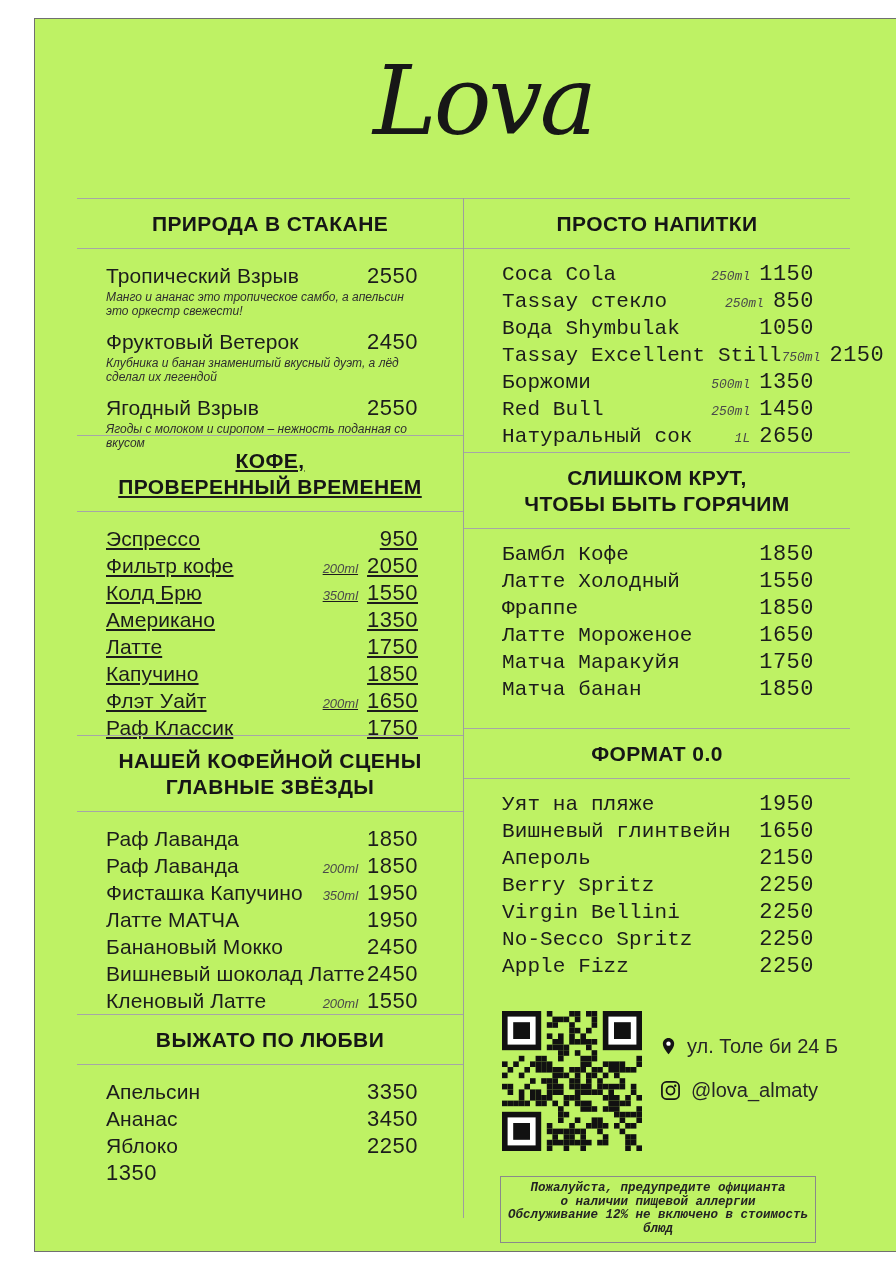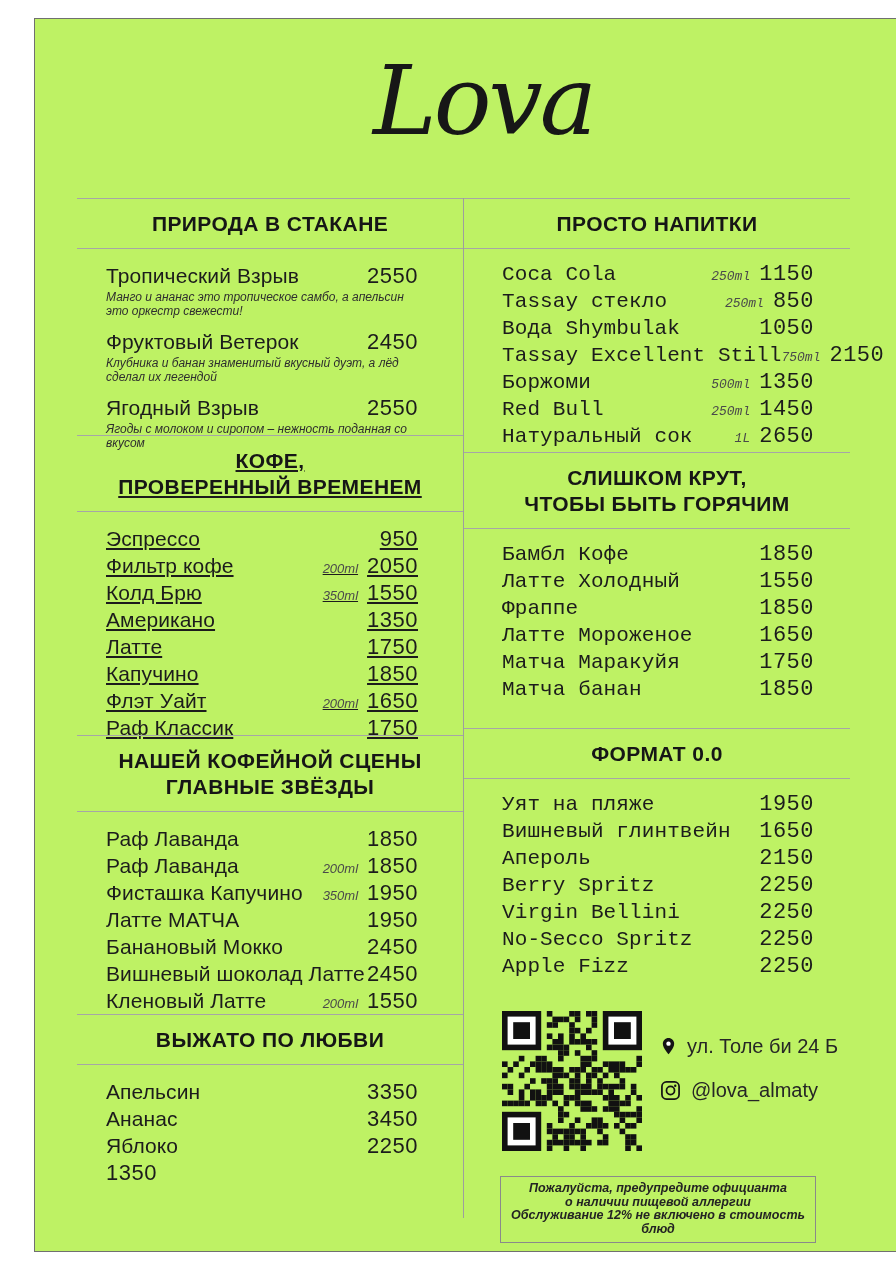--- a/index.html
+++ b/index.html
@@ -21,21 +21,21 @@
   .item .size{font-style:italic;font-size:13px;color:#4a4a4a;margin-right:9px;white-space:nowrap;}
   .item .price{font-size:22px;letter-spacing:.5px;}
   .sec-described .item{height:25px;}
   .desc{font-style:italic;font-size:12px;line-height:14px;color:#2e2e2e;margin:2px 0 11px;max-width:330px;}
   .qr-block{position:absolute;left:0;right:0;height:170px;}
   .qr{position:absolute;left:38px;top:0;width:140px;height:140px;}
   .contact-row{position:absolute;left:196px;display:flex;align-items:center;gap:10px;font-size:20px;color:#262626;}
   .row-address{top:24px;}
   .row-instagram{top:68px;}
   .notice{position:absolute;left:36px;width:308px;border:1px solid #8a8a8a;text-align:center;padding:5px 3px 6px;}
-  .notice-line{font-family:Liberation Sans, sans-serif;font-style:italic;font-weight:bold;font-size:12.5px;line-height:13.5px;color:#232323;}
+  .notice-line{font-family:Liberation Mono, monospace;font-style:italic;font-weight:bold;font-size:12.5px;line-height:13.5px;color:#232323;}
   svg{display:block;}
 </style>
 </head>
 <body>
 
 <div class="page">
   <div class="logo">Lova</div>
 
   <div class="menu">
     <div class="col col-left" id="col-left">

